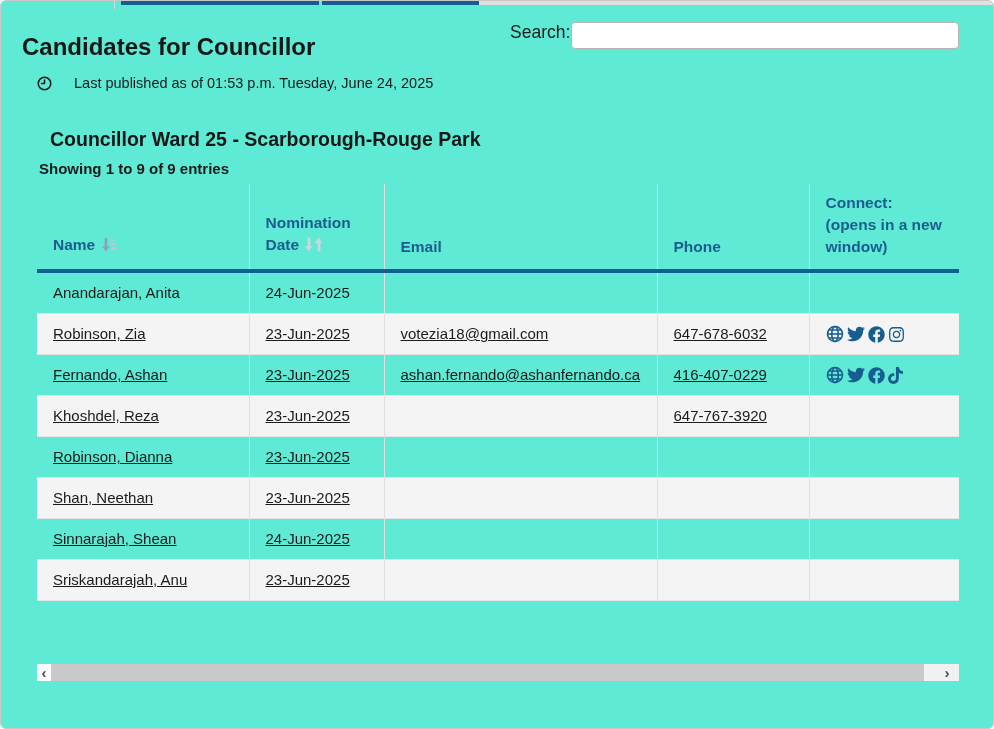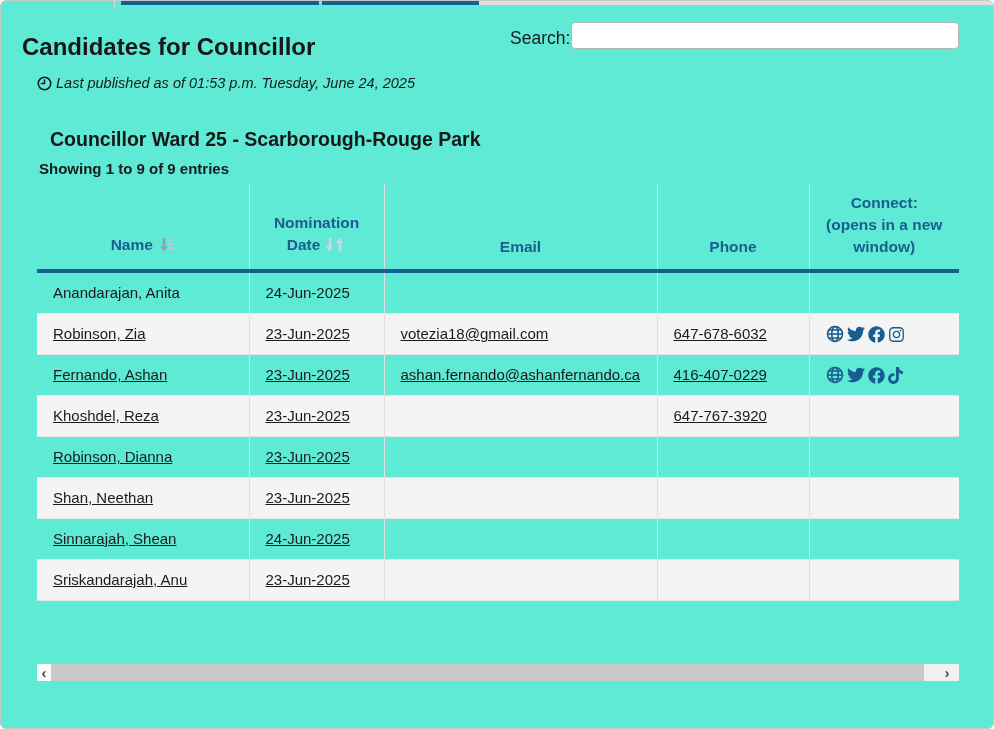--- a/index.html
+++ b/index.html
@@ -14,29 +14,29 @@
   body{font-family:"Liberation Sans",sans-serif;color:var(--text);}
   .page{position:relative;width:992px;height:727px;border:1px solid #c9c9c9;border-radius:6px;background:#5eead4;overflow:hidden;}
 
   
   .tab-sep{position:absolute;left:113px;top:0;width:1px;height:8px;background:#d9d9d9;}
   .tab1{position:absolute;left:120px;top:0;width:198px;height:4px;background:var(--blue);}
   .tab2{position:absolute;left:321px;top:0;width:157px;height:4px;background:var(--blue);}
   .tab-rest{position:absolute;left:478px;right:0;top:0;height:4px;background:#e0e0e0;}
 
   h1.title{position:absolute;left:21px;top:32px;margin:0;font-size:24px;line-height:28px;font-weight:bold;color:#171717;}
-  .search{position:absolute;top:21px;left:509px;display:flex;align-items:flex-end;gap:1px;font-size:17.5px;}
+  .search{position:absolute;top:21px;left:509px;display:flex;align-items:flex-start;gap:1px;font-size:17.5px;}
   .search input{width:388px;height:27px;border:1px solid #b5b5b5;border-radius:4px;font-size:15px;padding:0 8px;box-sizing:border-box;outline:none;font-family:"Liberation Sans",sans-serif;}
 
-  .published{position:absolute;left:36px;top:74px;display:flex;align-items:center;gap:4px;font-size:14.5px;font-style:italic;}
+  .published{position:absolute;left:36px;top:74px;display:flex;align-items:center;gap:22px;font-size:14.5px;}
   h2.ward{position:absolute;left:37px;top:114px;margin:12px;font-size:19.5px;line-height:24px;font-weight:bold;color:#171717;}
   .showing{position:absolute;left:38px;top:159px;font-size:15px;font-weight:bold;}
 
   table.cand{position:absolute;left:36px;top:183px;width:922px;border-collapse:collapse;table-layout:fixed;}
-  table.cand th{vertical-align:bottom;text-align:center;padding:8px 16px 11px;font-size:15.5px;line-height:22px;font-weight:bold;color:var(--headblue);border-bottom:4px solid var(--blue);cursor:pointer;}
+  table.cand th{vertical-align:bottom;text-align:left;padding:8px 16px 11px;font-size:15.5px;line-height:22px;font-weight:bold;color:var(--headblue);border-bottom:4px solid var(--blue);cursor:pointer;}
   table.cand th:not(:last-child),table.cand td:not(:last-child){border-right:1px solid var(--cellborder);}
   table.cand td{padding:10px 16px;font-size:15px;line-height:20px;overflow:hidden;white-space:nowrap;}
   table.cand tbody tr:nth-child(even){background:var(--stripe);}
   table.cand tbody tr + tr td{border-top:1px solid var(--rowborder);text-decoration:underline;}
   table.cand tbody tr:last-child td{border-bottom:1px solid var(--rowborder);}
   .sorticon{vertical-align:-2px;margin-left:5px;}
 
   .social{display:flex;gap:3px;align-items:center;height:20px;}
   .sicon{display:inline-flex;align-items:center;color:var(--blue);cursor:pointer;}
 

